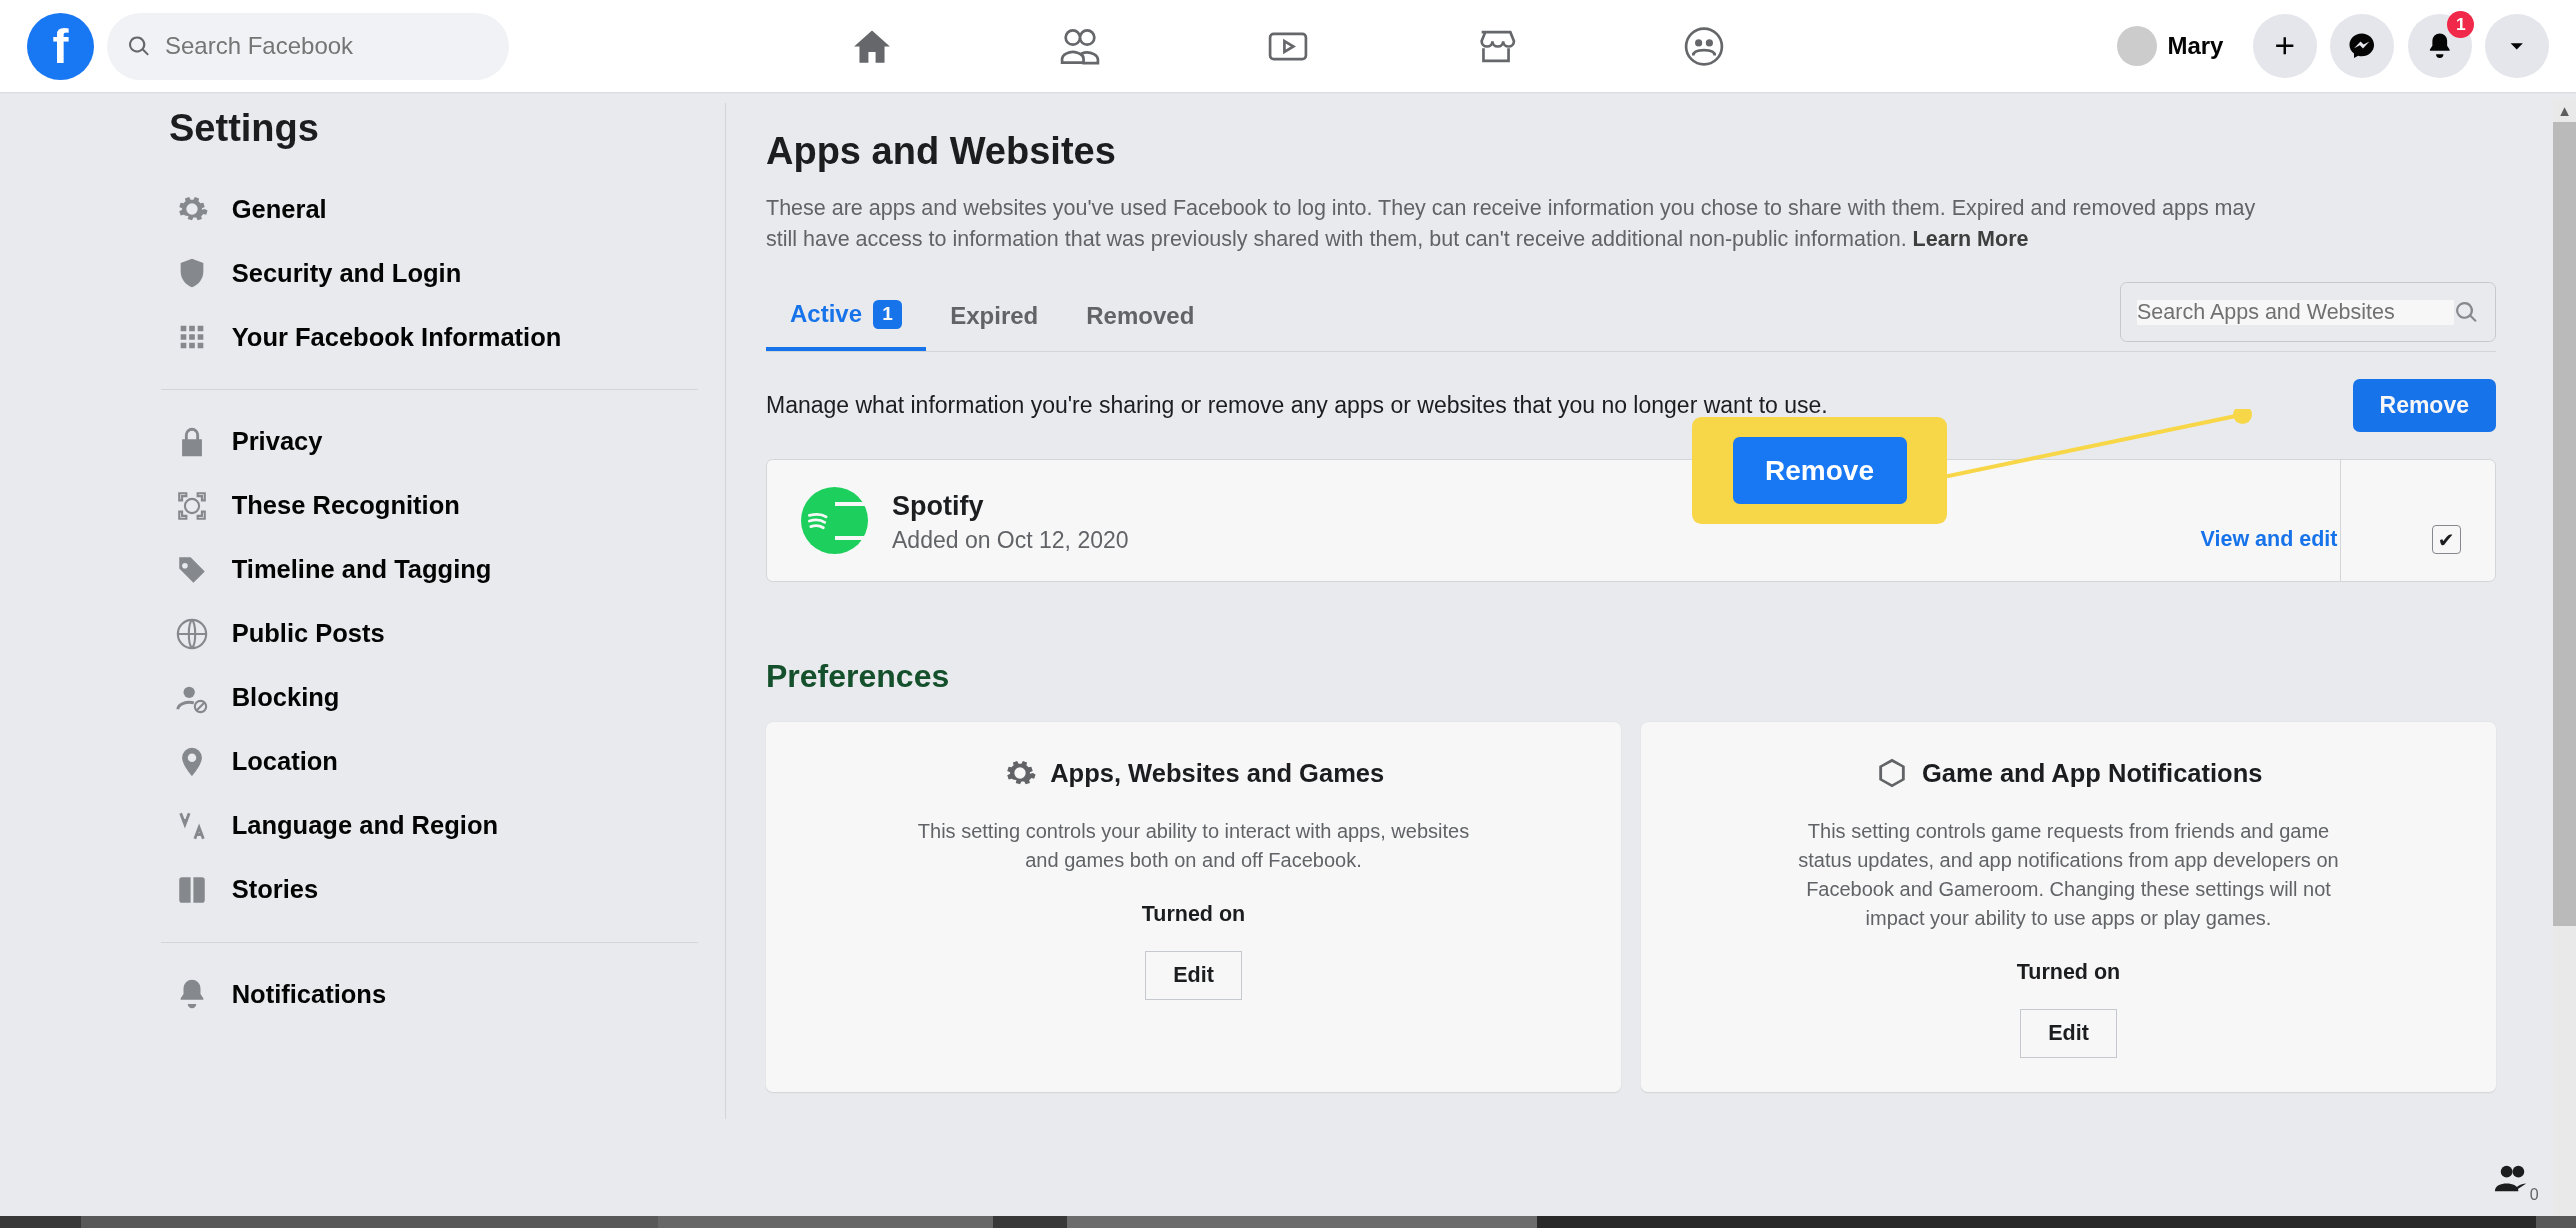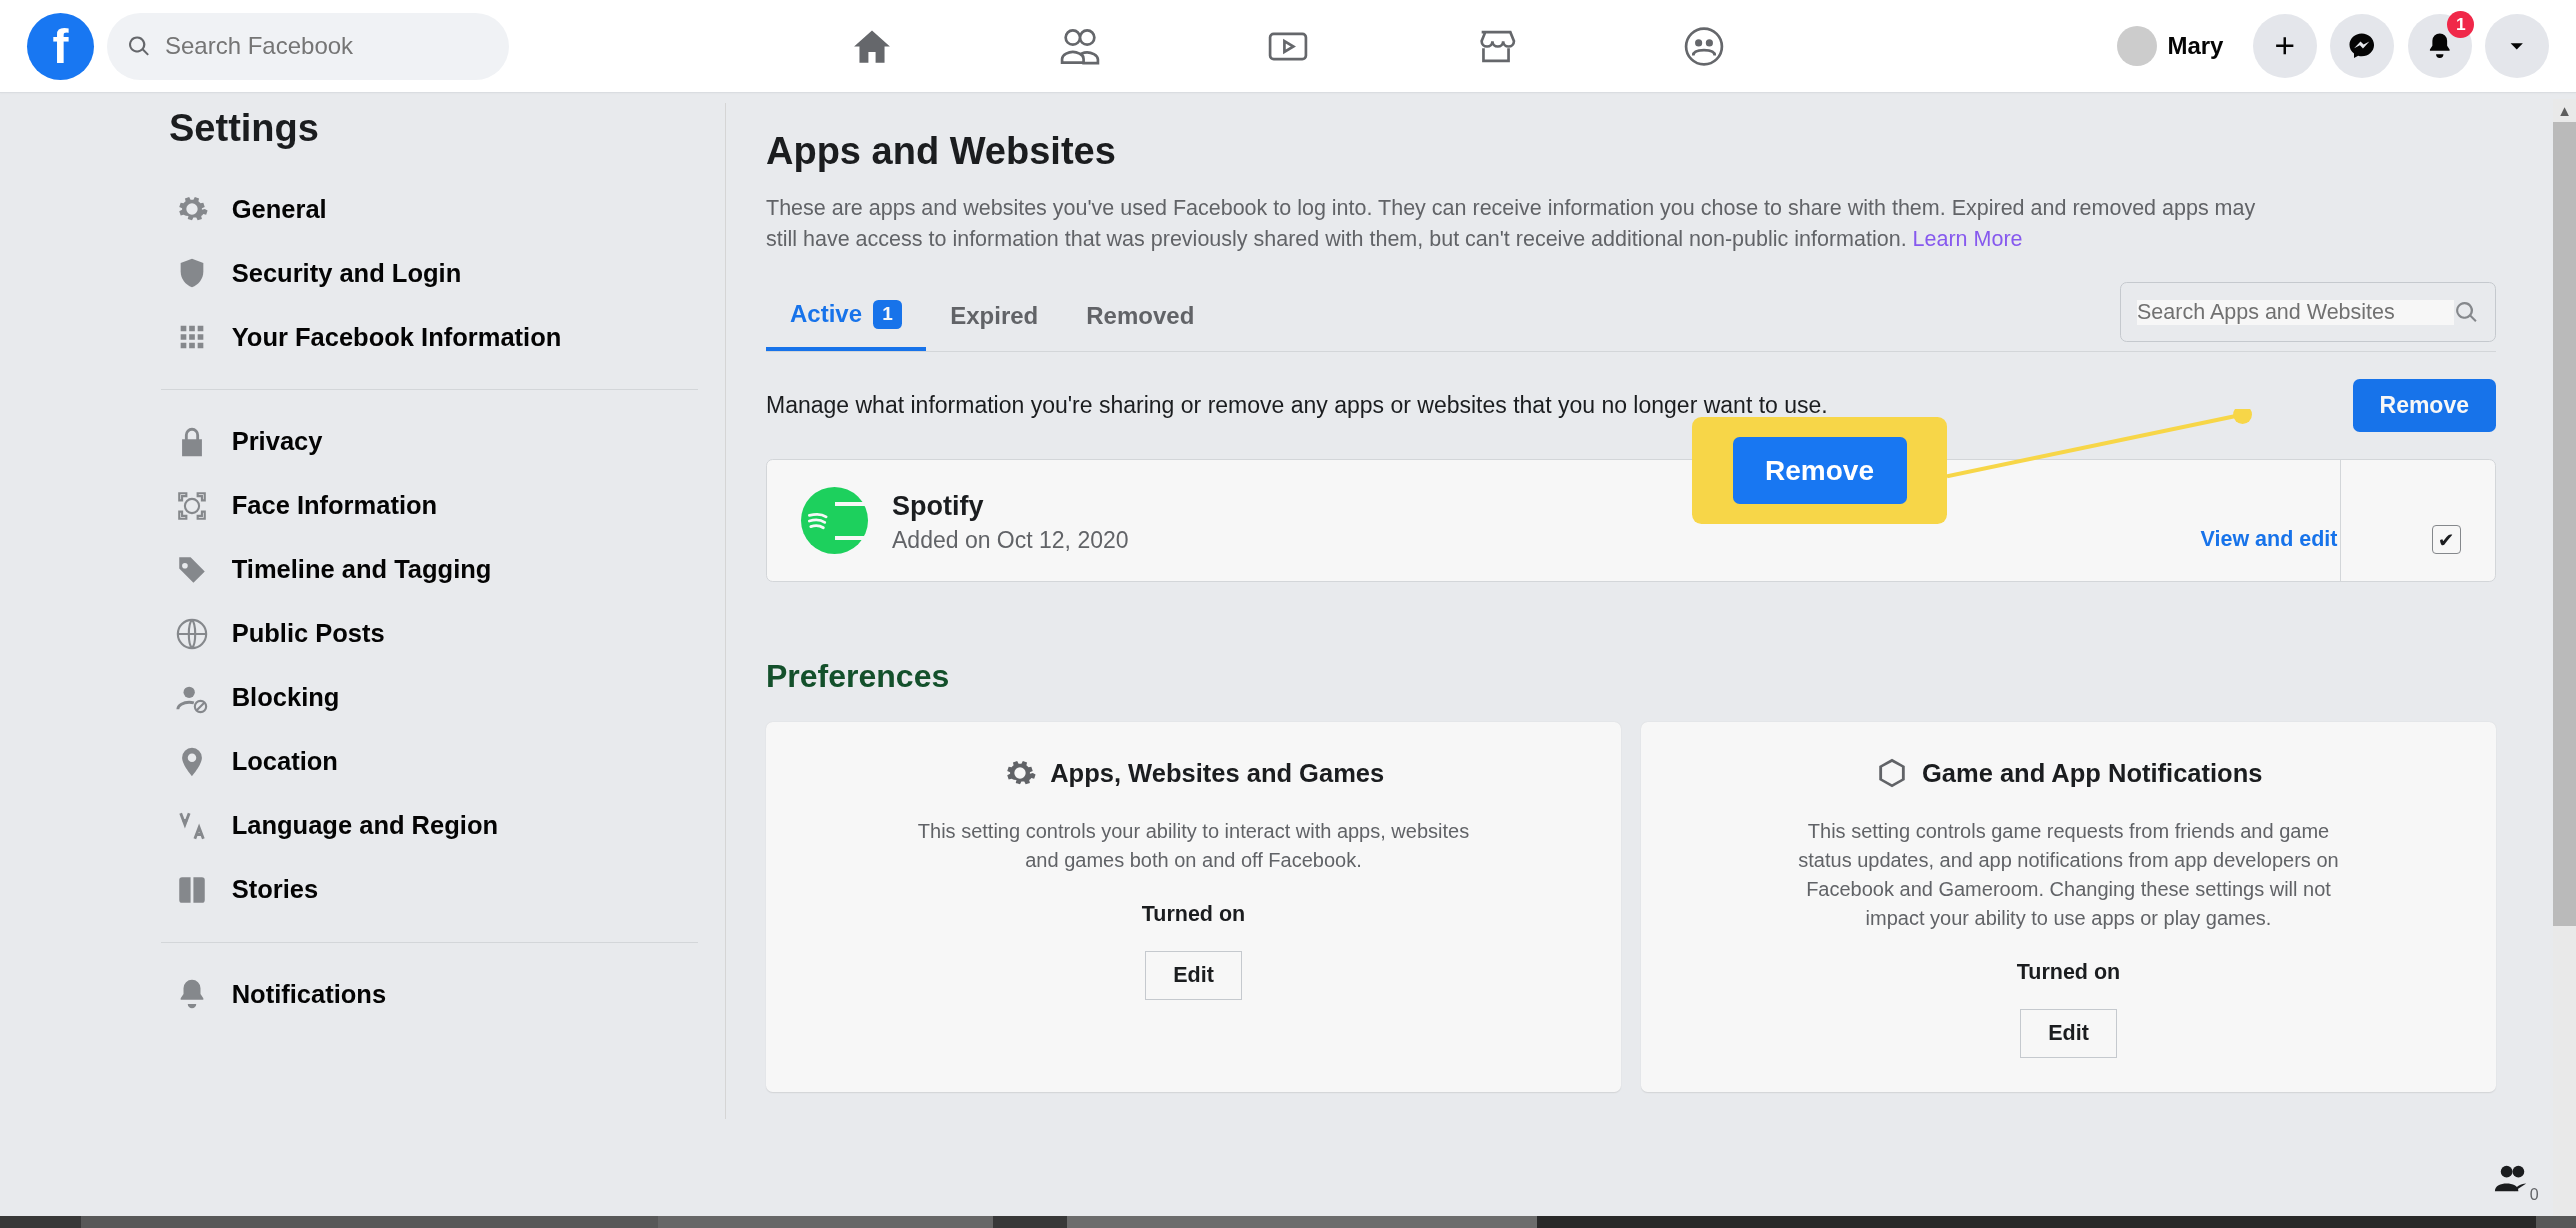--- a/index.html
+++ b/index.html
@@ -38,21 +38,21 @@
 .side-item { display:flex; align-items:center; gap:20px; padding:12px 10.7px; border-radius:6.7px; cursor:pointer;}
 .side-icon { width:40px;height:40px;display:flex;align-items:center;justify-content:center;}
 .side-icon svg{width:34px;height:34px;fill:#8a8d91;}
 .side-item span{font-size:25.5px;font-weight:600;color:#050505;}
 .side-divider { height:0.7px; background:#dadde1; margin:20px 0;}
 
 
 .main { position:absolute; top:103px; left:725px; right:40px; padding:27px 40px 27px 40px; border-left:0.7px solid #dcdcdc;}
 .main h1 { font-size:38px; font-weight:800; color:#1c1e21; margin-bottom:20px;}
 .desc { font-size:21.5px; color:#65676b; line-height:1.45; max-width:1516px; }
-.desc a { color:#8b5cf6; text-decoration:none; font-weight:400;}
+.desc a { color:#404040; text-decoration:none; font-weight:700;}
 
 .tab-row { display:flex; align-items:center; border-bottom:0.7px solid #dadde1; margin-top:27px; position:relative;}
 .tab { padding:17.4px 24px; font-size:24px; font-weight:600; color:#65676b; display:flex; gap:10.7px; cursor:pointer;}
 .tab.active { color:#1877f2; border-bottom:4px solid #1877f2; }
 .tab .count{ background:#1877f2; color:#fff; min-width:29.5px;height:29.5px;border-radius:5.4px;display:flex;align-items:center;justify-content:center;font-size:19px;}
 .tab-search { margin-left:auto; width:376px; height:60px; border:0.7px solid #ccd0d5; border-radius:6.7px; display:flex; align-items:center; padding:0 16px; margin-bottom:8px;}
 .tab-search input{border:none;font-size:21.5px;color:#8a8d91;width:100%;outline:none;}
 .tab-search svg{width:27px;height:27px;fill:#8a8d91;}
 
 .subhead-row { display:flex; align-items:center; margin-top:27px; gap:27px;}
@@ -211,21 +211,21 @@
           </svg>
         </div>
       <span>Privacy</span>
     </div>
     <div class="side-item">
       <div class="side-icon">
           <svg viewBox="0 0 24 24">
             <path d="M3 3h5v2H5v3H3V3zm13 0h5v5h-2V5h-3V3zM3 16h2v3h3v2H3v-5zm16 0h2v5h-5v-2h3v-3zM12 7a5 5 0 100 10 5 5 0 000-10z" fill="none" stroke="#8a8d91" stroke-width="1.5"></path>
           </svg>
         </div>
-      <span>Face Information</span>
+      <span>These Recognition</span>
     </div>
     <div class="side-item">
       <div class="side-icon">
           <svg viewBox="0 0 24 24">
             <path d="M3 3h8l10 10-8 8L3 11V3zm4 4a2 2 0 100 4 2 2 0 000-4z"></path>
           </svg>
         </div>
       <span>Timeline and Tagging</span>
     </div>
     <div class="side-item">

